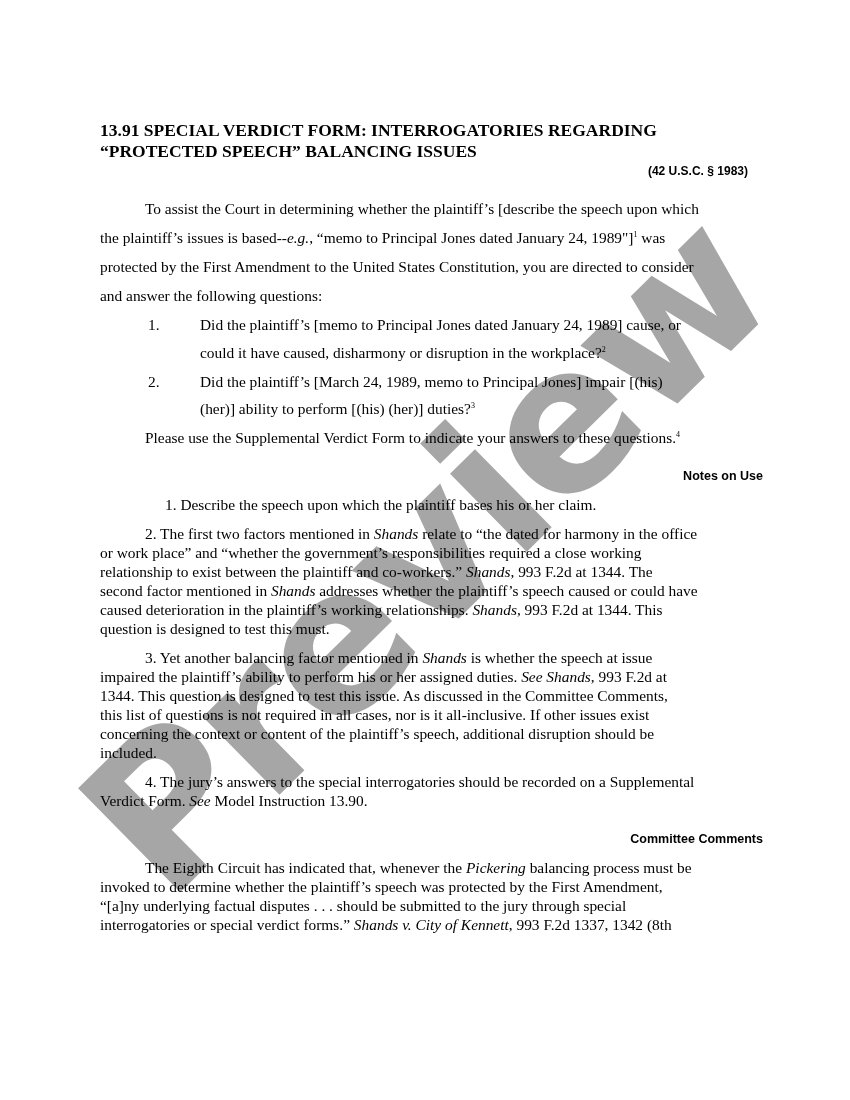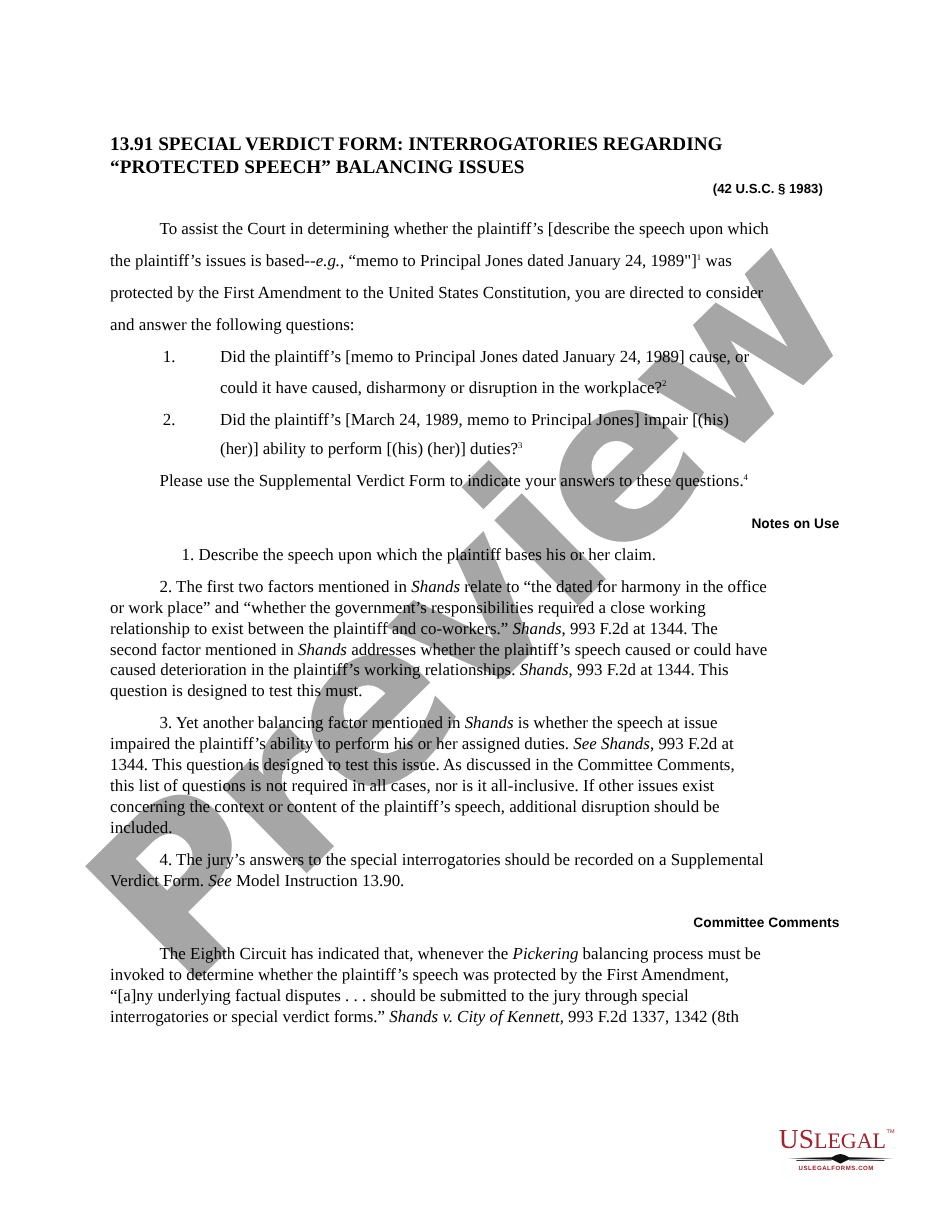--- a/index.html
+++ b/index.html
@@ -98,23 +98,14 @@
     <div class="heading" style="top:832px">Committee Comments</div>
 
     <div>
       <div class="sl" style="top:859px; left:45px"><span>The Eighth Circuit has indicated that, whenever the </span><i>Pickering</i><span> balancing process must be</span></div>
       <div class="sl" style="top:878px">invoked to determine whether the plaintiff’s speech was protected by the First Amendment,</div>
       <div class="sl" style="top:897px">“[a]ny underlying factual disputes . . . should be submitted to the jury through special</div>
       <div class="sl" style="top:916px"><span>interrogatories or special verdict forms.”  </span><i>Shands v. City of Kennett</i><span>, 993 F.2d 1337, 1342 (8th</span></div>
     </div>
   </div>
 
-  <div class="logo">
-    <div class="logo-main"><span>US</span><span class="small">LEGAL</span></div>
-    <div class="logo-tm">TM</div>
-    <svg class="logo-wing" width="96" height="9" viewBox="0 0 96 9">
-      <path d="M0 4 L40 3 L44 1 L48 0 L52 1 L56 3 L96 4 L56 5 L52 7 L48 9 L44 7 L40 5 Z" fill="#111"></path>
-      <path d="M8 6 L40 5.5 M56 5.5 L88 6" stroke="#111" stroke-width="0.8"></path>
-    </svg>
-    <div class="logo-url">USLEGALFORMS.COM</div>
-  </div>
 
 </div>
 
 </body></html>

